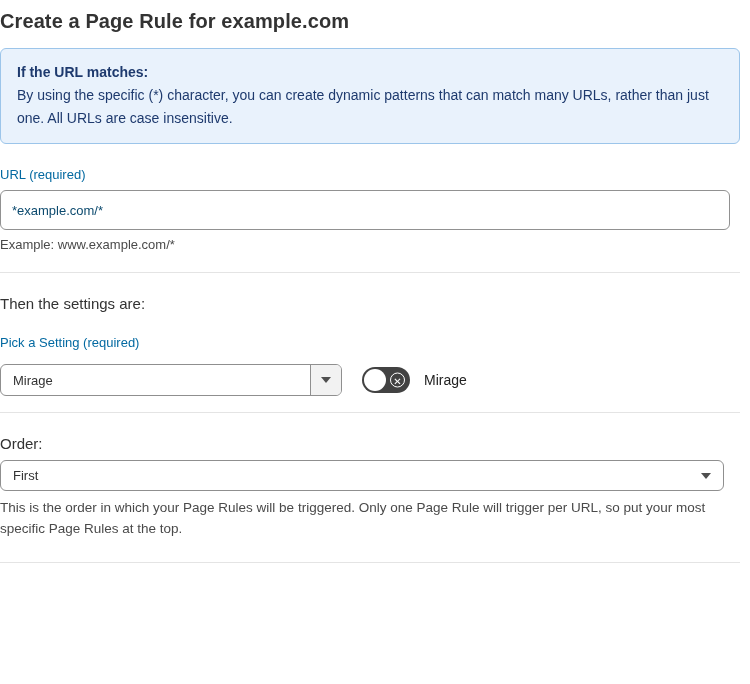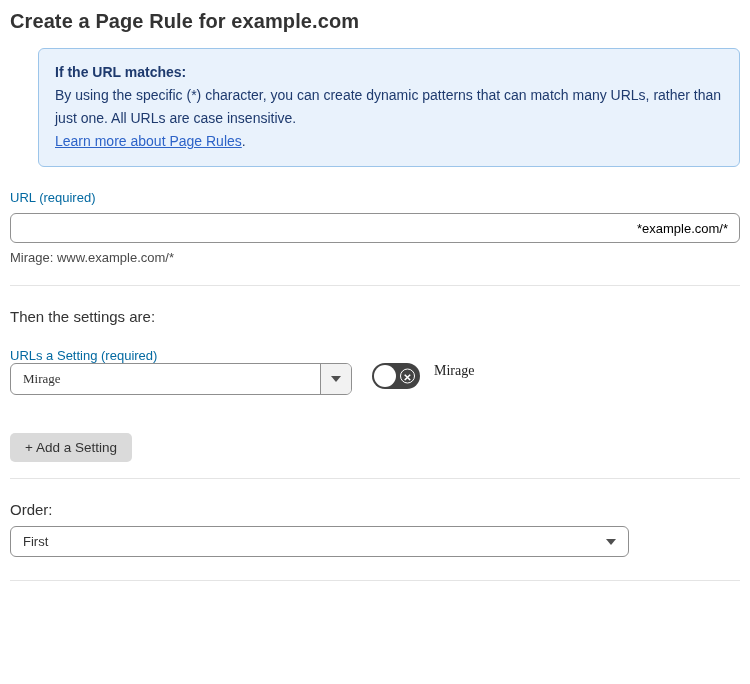--- a/index.html
+++ b/index.html
@@ -4,65 +4,63 @@
 <style>
   * { margin: 0; padding: 0; box-sizing: border-box; }
   html, body { background: #ffffff; }
   body {
     width: 750px; height: 684px;
     font-family: "Liberation Sans", "DejaVu Sans", sans-serif;
     color: #333333;
     position: relative;
     overflow: hidden;
   }
-  .content { padding: 8px 10px 0 10px; }
+  .content { padding: 8px 10px 0 0; }
 
   .page-title {
     font-size: 20px; font-weight: bold; color: #333;
     margin-top: 2px; letter-spacing: 0.1px;
   }
 
   .info-box {
     margin-top: 15px;
     background: #e9f2fc;
     border: 1px solid #9cc5ea;
     border-radius: 6px;
     padding: 12px 16px 13px 16px;
     color: #1e3a6e;
     font-size: 14px;
     line-height: 23px;
-    margin-left: 28px;
   }
   .info-heading { font-weight: bold; }
   .info-link { color: #2d63c8; text-decoration: underline; cursor: pointer; }
   .info-link-suffix { color: #1e3a6e; }
 
   .field-label { font-size: 13px; color: #0369a1; margin-top: 23px; }
 
   .text-input {
     margin-top: 8px;
-    width: 730px; height: 30px;
+    width: 730px; height: 40px;
     border: 1px solid #919191;
     border-radius: 6px;
     padding: 0 11px;
     font-size: 13px;
     font-family: "Liberation Sans", sans-serif;
-    color: #000000;
+    color: #0c4a6e;
     background: #fff;
     outline: none;
     display: block;
-    text-align: right;
   }
   .field-help { font-size: 13px; color: #4a4a4a; margin-top: 7px; }
 
   .divider { border: none; border-top: 1px solid #e4e4e4; margin-top: 20px; }
 
   .section-heading { font-size: 15px; font-weight: normal; color: #333; margin-top: 22px; }
 
-  .setting-row { display: flex; align-items: flex-start; margin-top: 0; font-family: Liberation Serif, serif; }
+  .setting-row { display: flex; align-items: center; margin-top: 14px; }
 
   .select-box {
     width: 342px; height: 32px;
     border: 1px solid #8f8f8f;
     border-radius: 6px;
     background: #fff;
     display: flex; align-items: stretch;
     overflow: hidden;
     cursor: pointer;
   }
@@ -113,78 +111,77 @@
     height: 30px; padding: 0 15px;
     border: none; border-radius: 5px;
     font-size: 13.5px; font-family: "Liberation Sans", sans-serif;
     color: #333; background: #d9d9d9;
     cursor: pointer;
   }
   .add-setting-btn { margin-top: 38px; height: 29px; background: #dadada; }
 
   .wide-select {
     margin-top: 8px;
-    width: 619px; height: 31px;
+    width: 724px; height: 31px;
     border: 1px solid #8f8f8f;
     border-radius: 6px;
     background: #fff;
     display: flex; align-items: center; justify-content: space-between;
     padding: 0 12px;
     font-size: 13px; color: #333;
     cursor: pointer;
   }
   .order-help { font-size: 13.5px; color: #4a4a4a; line-height: 21px; margin-top: 6px; max-width: 730px; }
 </style>
 </head>
 <body>
 
 <div class="content">
 
   <h1 class="page-title">Create a Page Rule for example.com</h1>
 
   <div class="info-box">
     <div class="info-heading">If the URL matches:</div>
     <div class="info-body">By using the specific (*) character, you can create dynamic patterns that can match many URLs, rather than just one. All URLs are case insensitive.</div>
-    <div><a class="info-link">Learn more about Page Rules</a><span class="info-link-suffix">.</span></div>
   </div>
 
   <div class="field-label">URL (required)</div>
   <input class="text-input" type="text" value="*example.com/*" style="">
-  <div class="field-help">Mirage: www.example.com/*</div>
+  <div class="field-help">Example: www.example.com/*</div>
 
   <hr class="divider">
 
   <div class="section-heading">Then the settings are:</div>
 
-  <div class="field-label">URLs a Setting (required)</div>
+  <div class="field-label">Pick a Setting (required)</div>
 
   <div class="setting-row">
     <div class="select-box">
       <div class="select-value">Mirage</div>
       <div class="select-arrow-btn">
         <span class="caret-down"></span>
       </div>
     </div>
     <div class="toggle" aria-checked="false" role="switch">
       <span class="toggle-knob"></span>
       <span class="toggle-x">✕</span>
     </div>
     <div class="toggle-label">Mirage</div>
   </div>
 
-  <button class="btn add-setting-btn">+ Add a Setting</button>
 
   <hr class="divider" style="margin-top:16px">
 
   <div class="section-heading">Order:</div>
 
 
   <div class="wide-select">
     <span>First</span>
     <span class="caret-down"></span>
   </div>
 
+  <div class="order-help">This is the order in which your Page Rules will be triggered. Only one Page Rule will trigger per URL, so put your most specific Page Rules at the top.</div>
 
   <hr class="divider" style="margin-top:23px">
 
   
 
 </div>
 
 </body></html>

